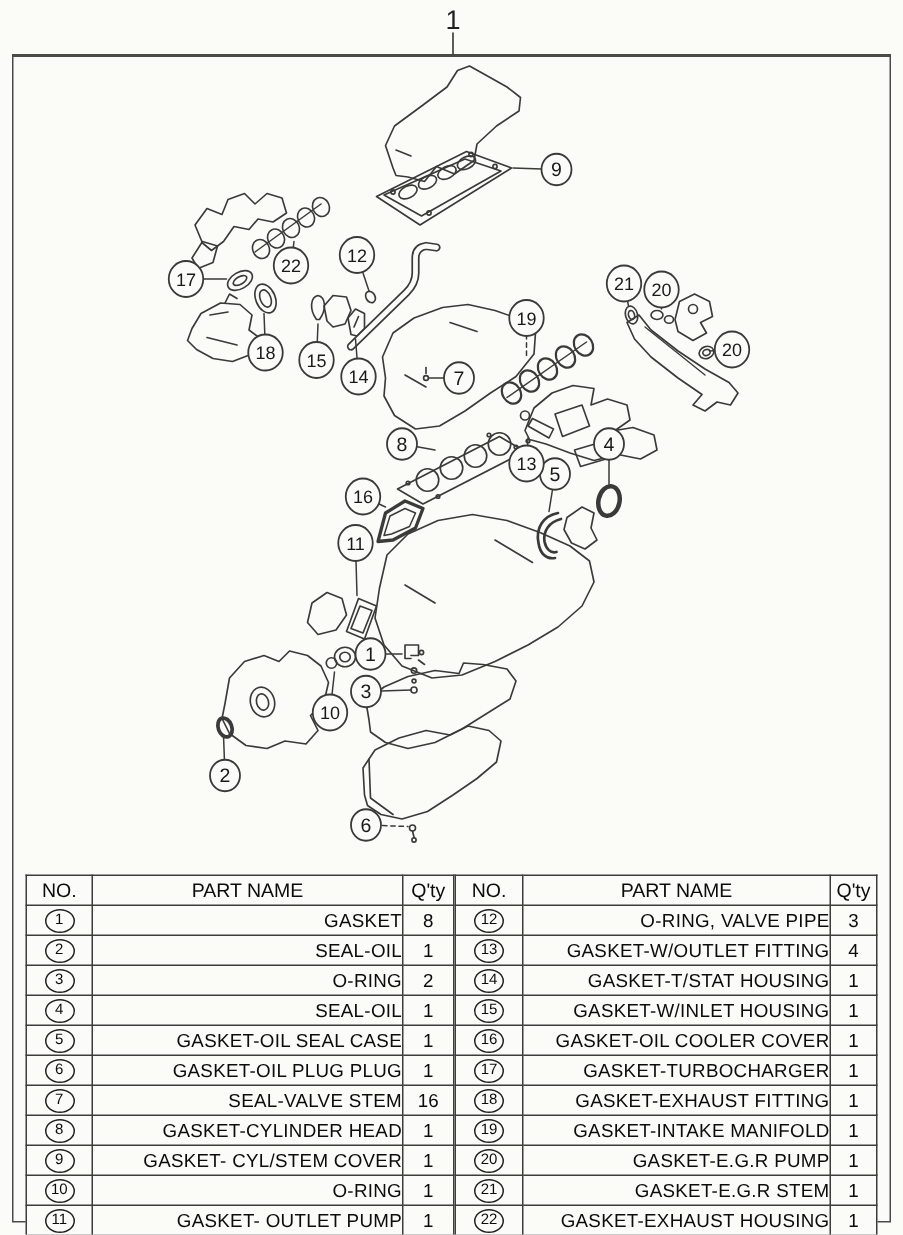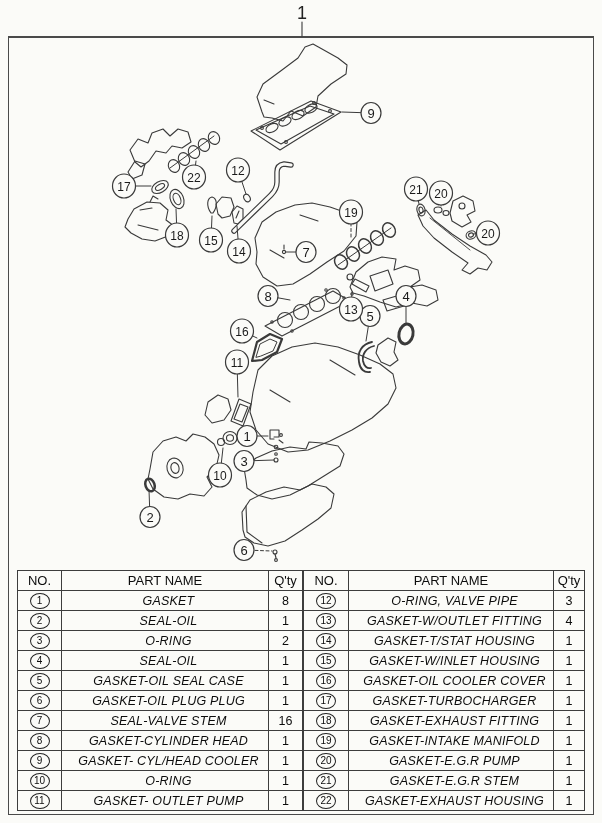--- a/index.html
+++ b/index.html
@@ -16,41 +16,41 @@
   .frame{
     position:absolute;left:8px;top:36px;width:586px;height:779px;
     border:1px solid #4a4a4a;
     border-top:2px solid #4a4a4a;
     box-sizing:border-box;
     background:transparent;
   }
   .diagram-svg{position:absolute;left:0;top:0;}
   
   .tables{
-    position:absolute;left:17px;top:570px;display:flex;
+    position:absolute;left:17px;top:583px;display:flex;
   }
   table{
     border-collapse:collapse;table-layout:fixed;height:236px;
     background:#fbfbf8;
   }
   table.left{width:285px;}
   table.right{width:281px;}
   th,td{
     border:1px solid #3d3d3d;
     font-size:12.5px;
     font-weight:400;
     color:#0c0c0c;
     padding:0;
     height:19px;
     white-space:nowrap;
     overflow:hidden;
   }
   th{text-align:center;font-size:13px;}
   td.no{text-align:center;}
-  td.name{text-align:center;padding-left:7px;letter-spacing:.2px;font-style:italic;}
+  td.name{text-align:right;padding-left:7px;letter-spacing:.2px;}
   td.qty{text-align:center;}
   .cno{
     display:inline-flex;align-items:center;justify-content:center;
     min-width:14px;height:14px;padding:0 2px;
     border:1px solid #222;border-radius:50%;
     font-size:10px;line-height:13px;
   }
   col.c-no{width:44px;} col.c-name{width:207px;} col.c-qty{width:34px;}
   table.right col.c-no{width:45px;}
   table.right col.c-name{width:205px;}
@@ -424,21 +424,21 @@
             <td class="name">SEAL-VALVE STEM</td>
             <td class="qty">16</td>
           </tr>
           <tr>
             <td class="no"><span class="cno">8</span></td>
             <td class="name">GASKET-CYLINDER HEAD</td>
             <td class="qty">1</td>
           </tr>
           <tr>
             <td class="no"><span class="cno">9</span></td>
-            <td class="name">GASKET- CYL/HEAD COOLER</td>
+            <td class="name">GASKET- CYL/STEM COVER</td>
             <td class="qty">1</td>
           </tr>
           <tr>
             <td class="no"><span class="cno">10</span></td>
             <td class="name">O-RING</td>
             <td class="qty">1</td>
           </tr>
           <tr>
             <td class="no"><span class="cno">11</span></td>
             <td class="name">GASKET- OUTLET PUMP</td>

